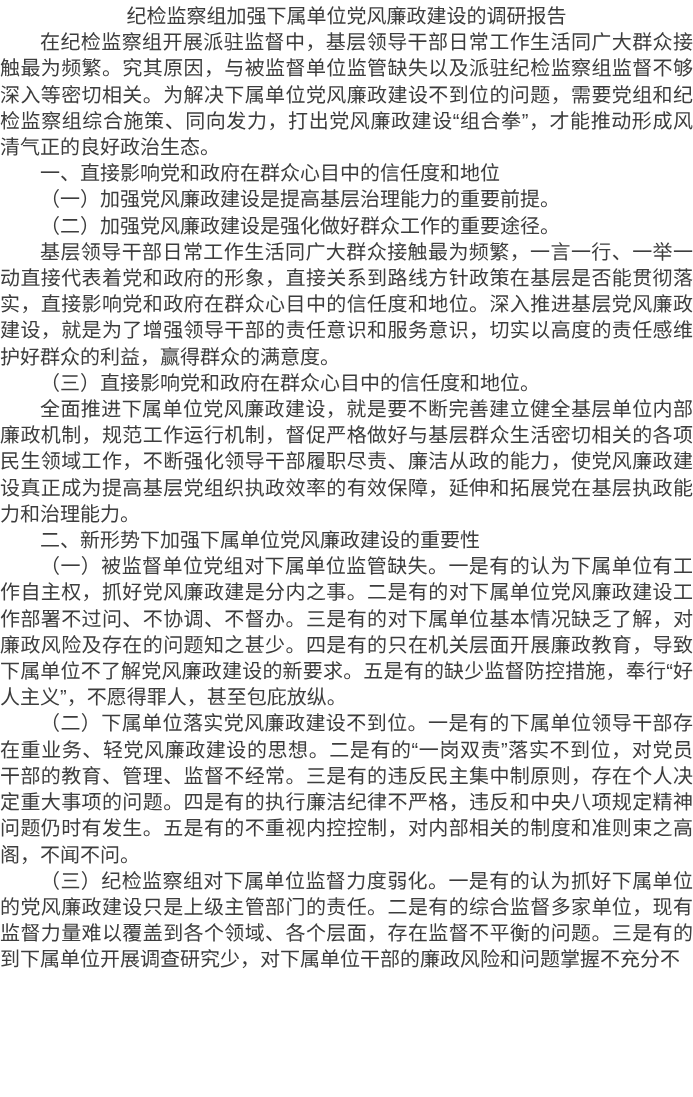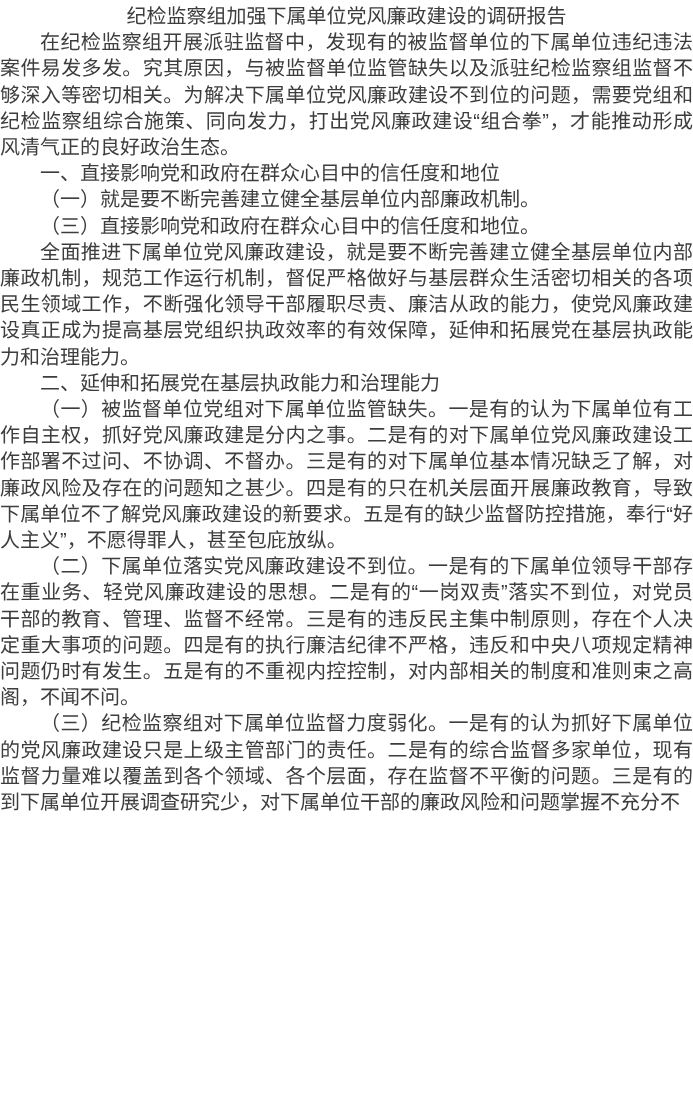--- a/index.html
+++ b/index.html
@@ -33,22 +33,24 @@
   .doc p.title {
     text-align: center;
     text-indent: 0;
   }
 </style>
 </head>
 <body style="--text-color: #3d3d3d; --bg-color: #ffffff;">
 
 <div class="doc">
   <p class="title">纪检监察组加强下属单位党风廉政建设的调研报告</p>
-  <p>在纪检监察组开展派驻监督中，发现有的被监督单位的下属单位违纪违法案件易发多发。究其原因，与被监督单位监管缺失以及派驻纪检监察组监督不够深入等密切相关。为解决下属单位党风廉政建设不到位的问题，需要党组和纪检监察组综合施策、同向发力，打出党风廉政建设“组合拳”，才能推动形成风清气正的良好政治生态。</p>
+  <p>在纪检监察组开展派驻监督中，基层领导干部日常工作生活同广大群众接触最为频繁。究其原因，与被监督单位监管缺失以及派驻纪检监察组监督不够深入等密切相关。为解决下属单位党风廉政建设不到位的问题，需要党组和纪检监察组综合施策、同向发力，打出党风廉政建设“组合拳”，才能推动形成风清气正的良好政治生态。</p>
   <p>一、直接影响党和政府在群众心目中的信任度和地位</p>
-  <p>（一）就是要不断完善建立健全基层单位内部廉政机制。</p>
+  <p>（一）加强党风廉政建设是提高基层治理能力的重要前提。</p>
+  <p>（二）加强党风廉政建设是强化做好群众工作的重要途径。</p>
+  <p>基层领导干部日常工作生活同广大群众接触最为频繁，一言一行、一举一动直接代表着党和政府的形象，直接关系到路线方针政策在基层是否能贯彻落实，直接影响党和政府在群众心目中的信任度和地位。深入推进基层党风廉政建设，就是为了增强领导干部的责任意识和服务意识，切实以高度的责任感维护好群众的利益，赢得群众的满意度。</p>
   <p>（三）直接影响党和政府在群众心目中的信任度和地位。</p>
   <p>全面推进下属单位党风廉政建设，就是要不断完善建立健全基层单位内部廉政机制，规范工作运行机制，督促严格做好与基层群众生活密切相关的各项民生领域工作，不断强化领导干部履职尽责、廉洁从政的能力，使党风廉政建设真正成为提高基层党组织执政效率的有效保障，延伸和拓展党在基层执政能力和治理能力。</p>
-  <p>二、延伸和拓展党在基层执政能力和治理能力</p>
+  <p>二、新形势下加强下属单位党风廉政建设的重要性</p>
   <p>（一）被监督单位党组对下属单位监管缺失。一是有的认为下属单位有工作自主权，抓好党风廉政建是分内之事。二是有的对下属单位党风廉政建设工作部署不过问、不协调、不督办。三是有的对下属单位基本情况缺乏了解，对廉政风险及存在的问题知之甚少。四是有的只在机关层面开展廉政教育，导致下属单位不了解党风廉政建设的新要求。五是有的缺少监督防控措施，奉行“好人主义”，不愿得罪人，甚至包庇放纵。</p>
   <p>（二）下属单位落实党风廉政建设不到位。一是有的下属单位领导干部存在重业务、轻党风廉政建设的思想。二是有的“一岗双责”落实不到位，对党员干部的教育、管理、监督不经常。三是有的违反民主集中制原则，存在个人决定重大事项的问题。四是有的执行廉洁纪律不严格，违反和中央八项规定精神问题仍时有发生。五是有的不重视内控控制，对内部相关的制度和准则束之高阁，不闻不问。</p>
   <p>（三）纪检监察组对下属单位监督力度弱化。一是有的认为抓好下属单位的党风廉政建设只是上级主管部门的责任。二是有的综合监督多家单位，现有监督力量难以覆盖到各个领域、各个层面，存在监督不平衡的问题。三是有的到下属单位开展调查研究少，对下属单位干部的廉政风险和问题掌握不充分不</p>
 </div>
 
 </body></html>

